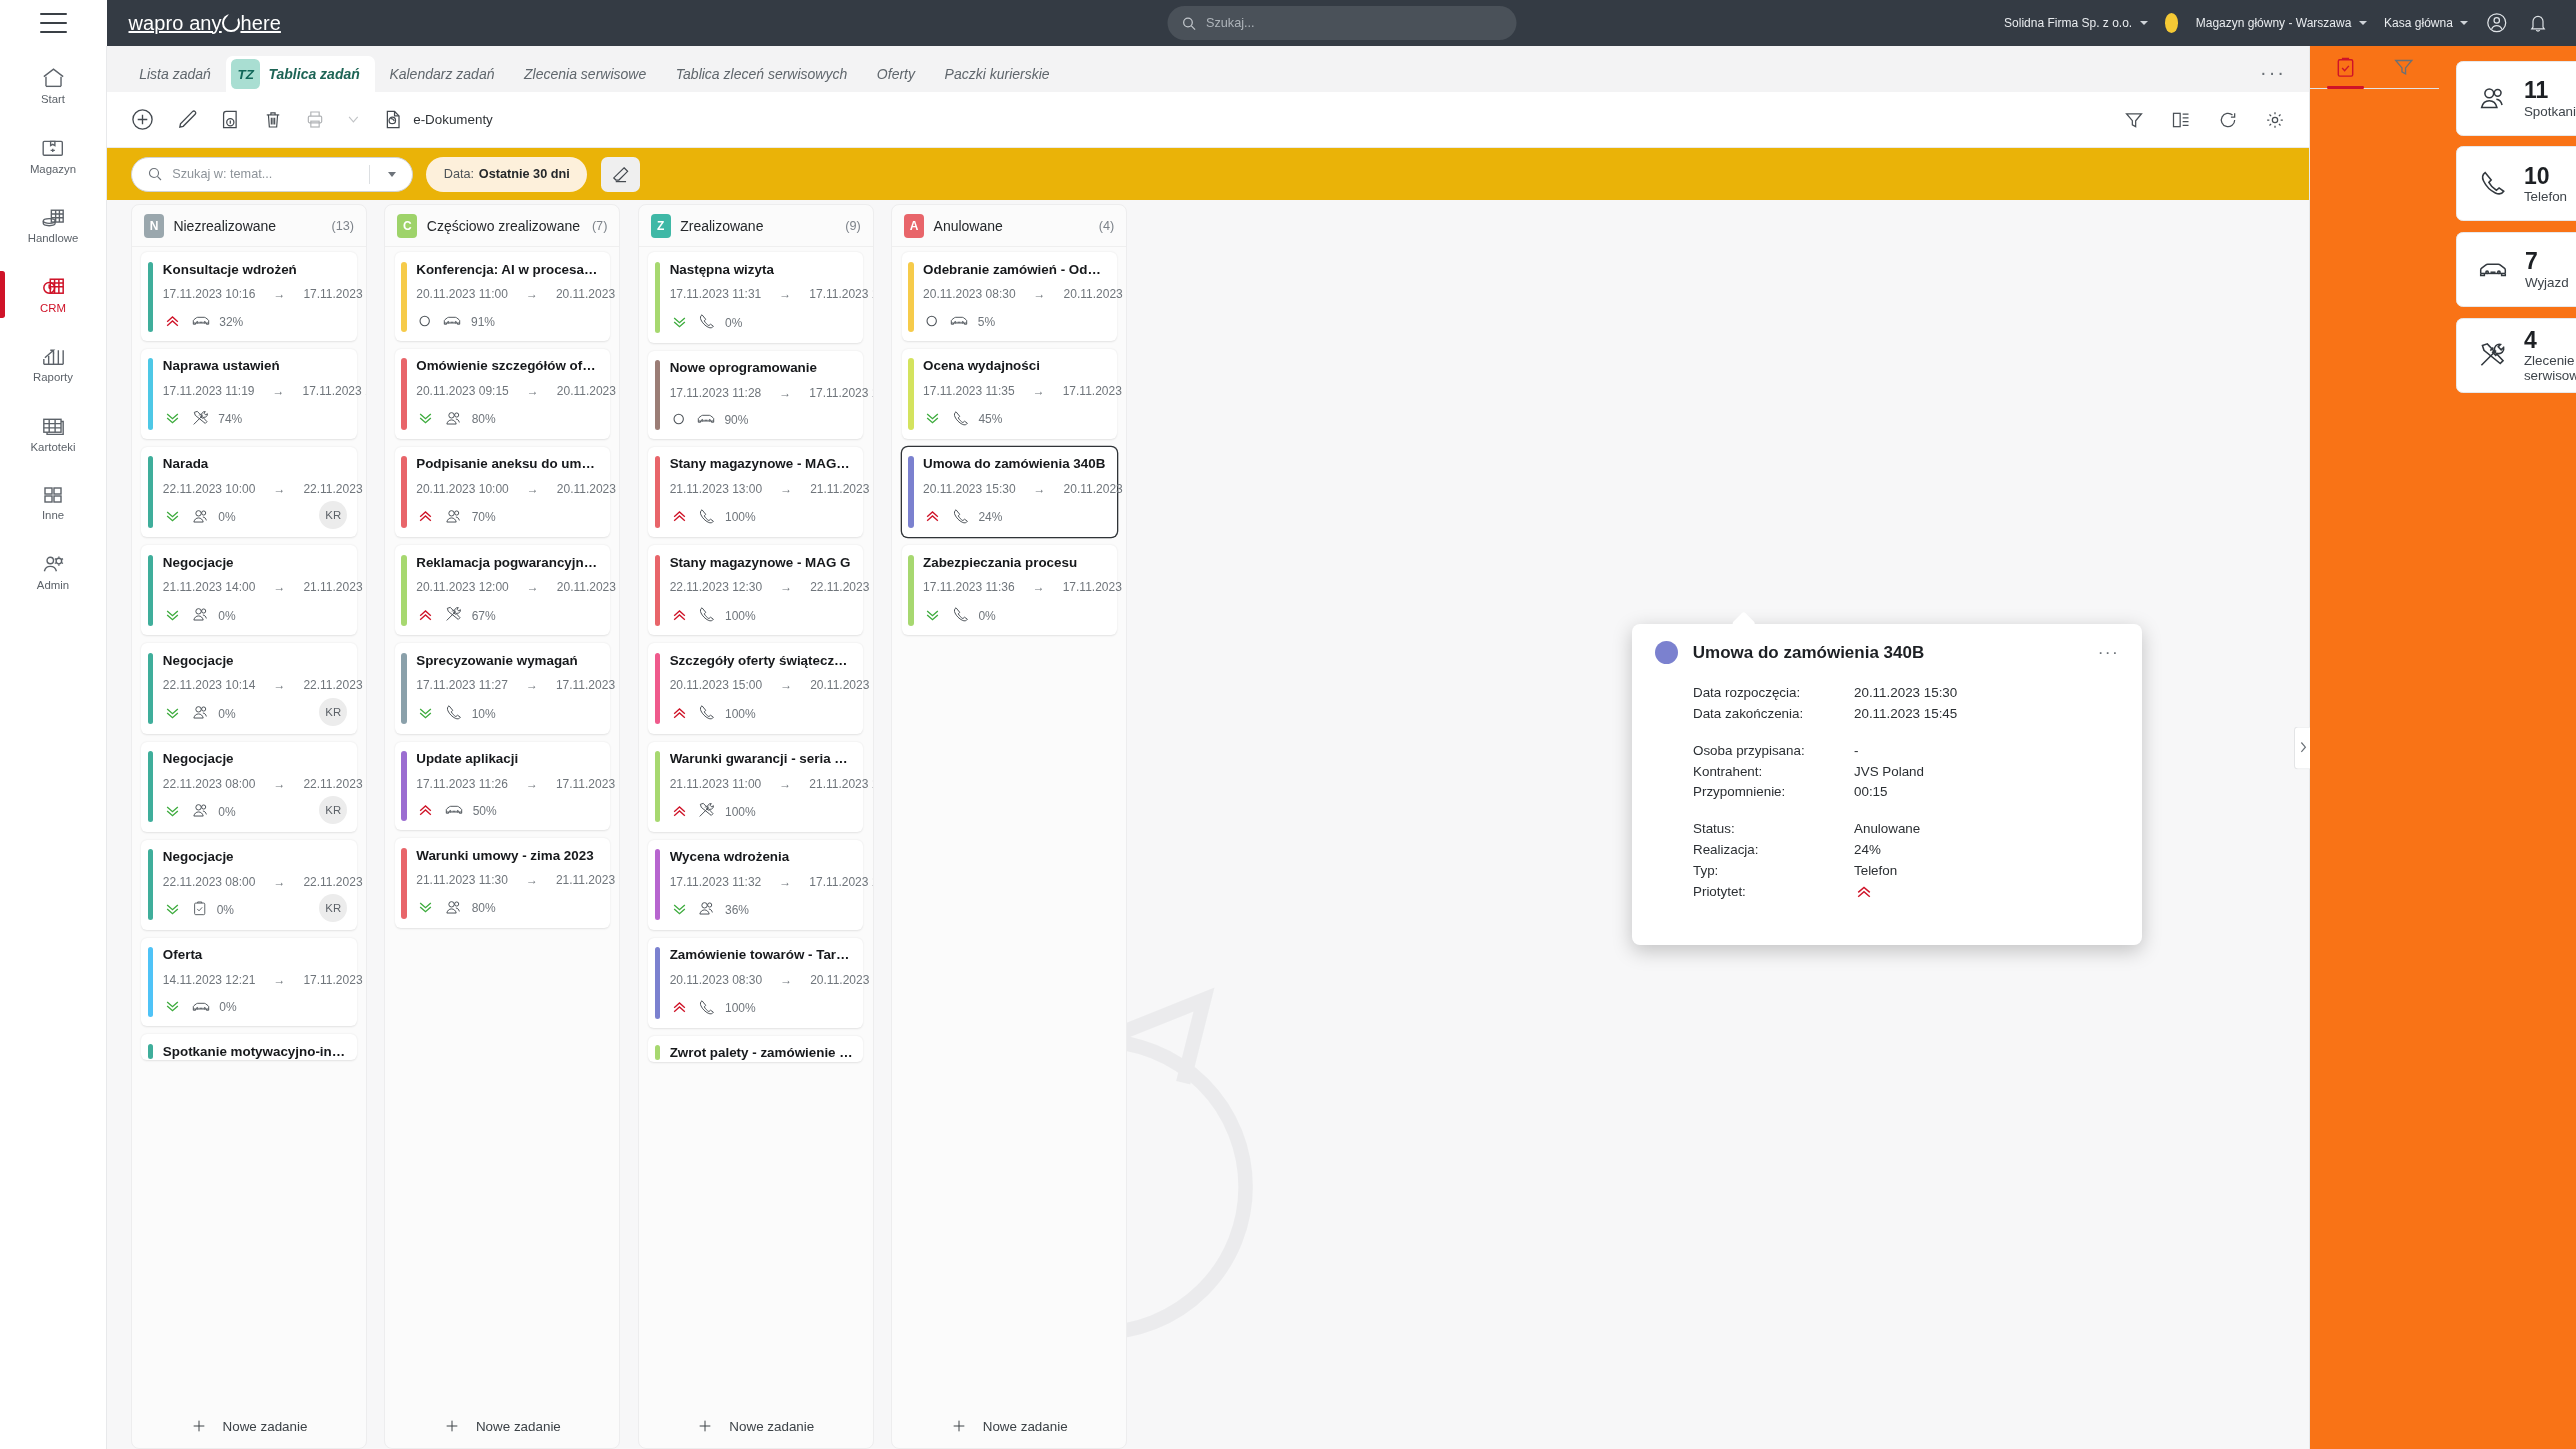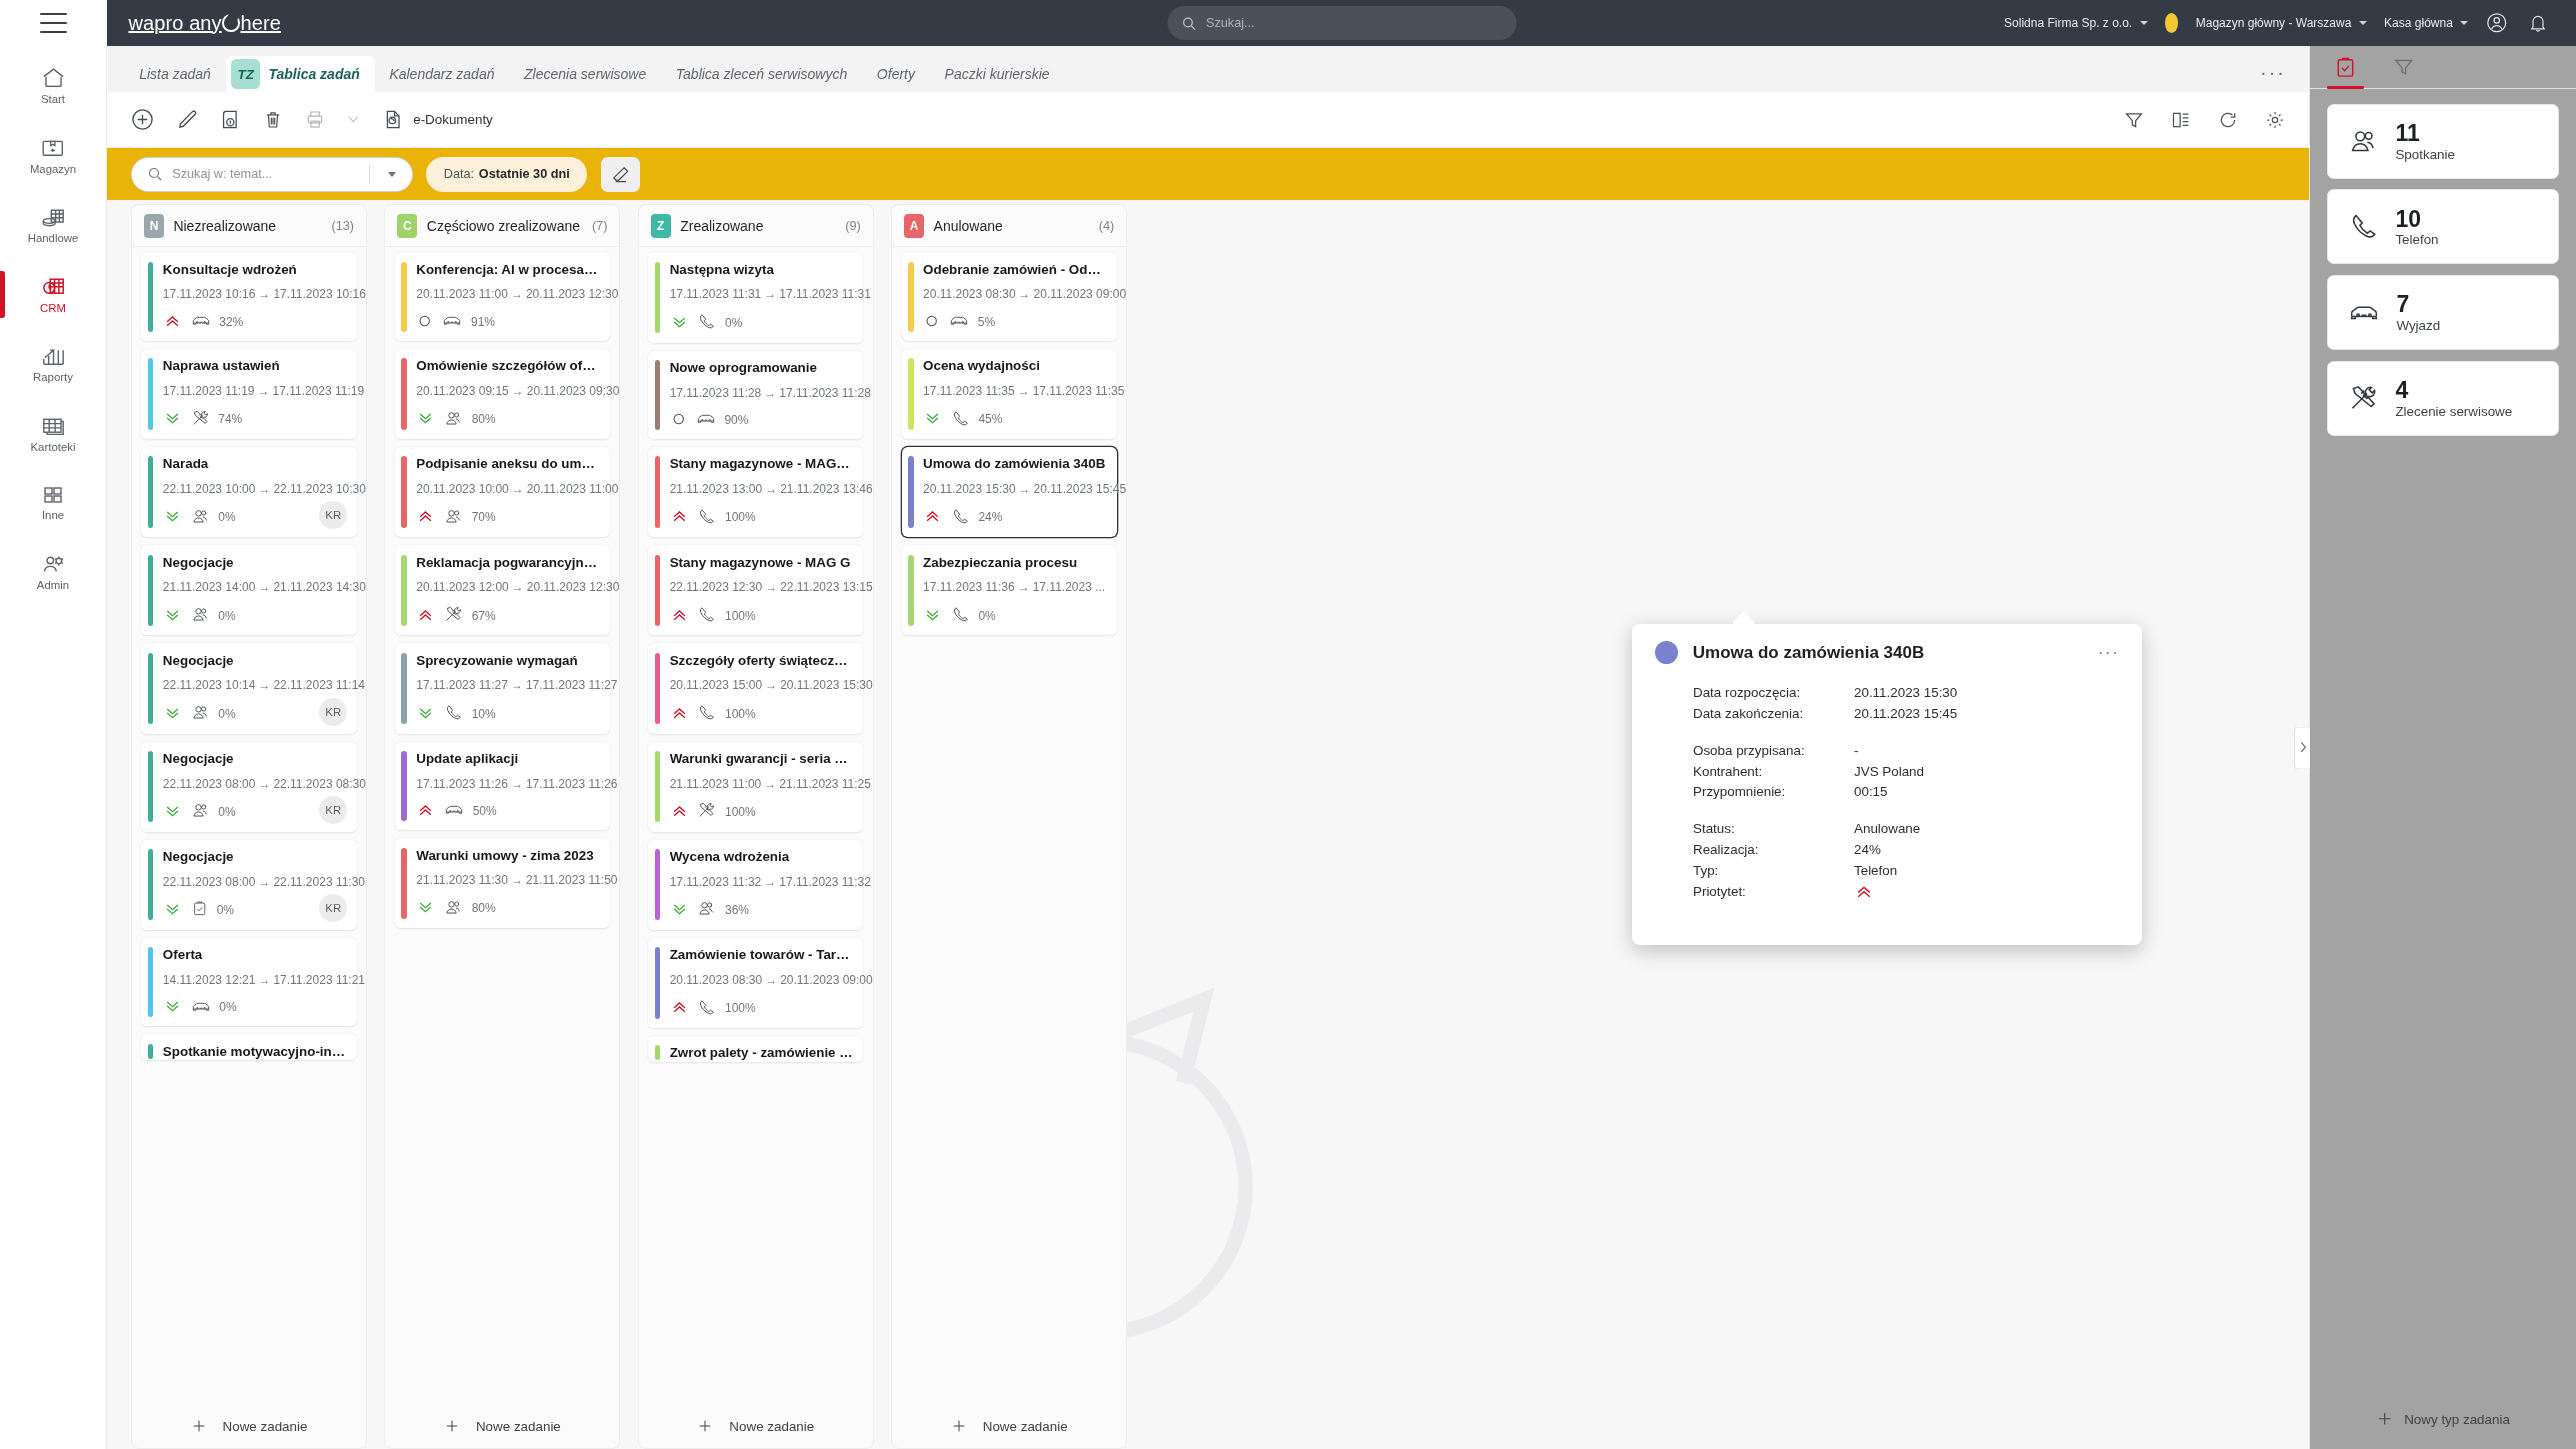--- a/index.html
+++ b/index.html
@@ -126,34 +126,34 @@
   .col-count { margin-left:auto; font-size:12.7px; color:#7d838a;}
   .col-body { flex:1; overflow:hidden; padding:5.4px 9.4px 0 9.4px; display:flex; flex-direction:column; gap:8px;}
   .card {
     background:#fff; border-radius:6px; box-shadow:0 0.7px 2px rgba(0,0,0,.10);
     padding:9.4px 10.7px 9.4px 0; display:flex; gap:9.4px; position:relative; flex:0 0 auto;
   }
   .card.sel { box-shadow:0 0 0 1.3px #2f3337, 0 0.7px 2px rgba(0,0,0,.12); }
   .cbar { width:5.4px; border-radius:3.4px; flex:0 0 5.4px; margin-left:6.7px; }
   .cmain { flex:1; min-width:0; }
   .ctitle { font-size:13.4px; font-weight:700; color:#17191c; white-space:nowrap; overflow:hidden; text-overflow:ellipsis;}
-  .cdates { font-size:12px; color:#6f757b; margin-top:10.7px; display:flex; align-items:center; gap:3px; white-space:nowrap;}
+  .cdates { font-size:12px; color:#6f757b; margin-top:10.7px; display:flex; align-items:center; gap:18px; white-space:nowrap;}
   .cmeta { margin-top:10.7px; display:flex; align-items:center; gap:8.7px; }
   .cpct { font-size:12px; color:#6f757b; }
   .avatar {
     position:absolute; right:9.4px; bottom:8px; width:28px;height:28px;border-radius:50%;
     background:#ececec; color:#5d6268; font-size:11.4px; display:flex;align-items:center;justify-content:center;
   }
   .card.stub { padding-bottom:1.3px; }
   .col-foot { height:44px; display:flex; align-items:center; justify-content:center; gap:16px; font-size:13.4px; color:#3c4247; cursor:pointer; flex:0 0 44px;}
 
   
   .rpanel {
-    width:267px; flex:0 0 267px; background:#a3a3a3; border-left:0.7px solid #e8e9eb;
-    display:flex; flex-direction:column; position:relative;
+    width:267px; flex:0 0 267px; background:#f97316; border-left:0.7px solid #e8e9eb;
+    display:flex; flex-direction:row; position:relative;
   }
   .rtabs { height:43px; display:flex; align-items:center; gap:36px; padding:0 24px; border-bottom:0.7px solid #e2e3e5; flex:0 0 43px;}
   .rtab { height:43px; display:flex; align-items:center; cursor:pointer; position:relative;}
   .rtab.active::after{content:"";position:absolute;left:-6.7px;right:-6.7px;bottom:0;height:2.7px;background:#cf1328;border-radius:1.3px;}
   .stats { padding:14.8px 17.4px; display:flex; flex-direction:column; gap:10.7px;}
   .stat {
     height:75px; background:#fff; border:0.7px solid #e7e8ea; border-radius:6.7px;
     display:flex; align-items:center; gap:16px; padding:0 20px; cursor:pointer;
   }
   .stat .num { font-size:23px; font-weight:700; color:#1d2024; line-height:1.05;}

